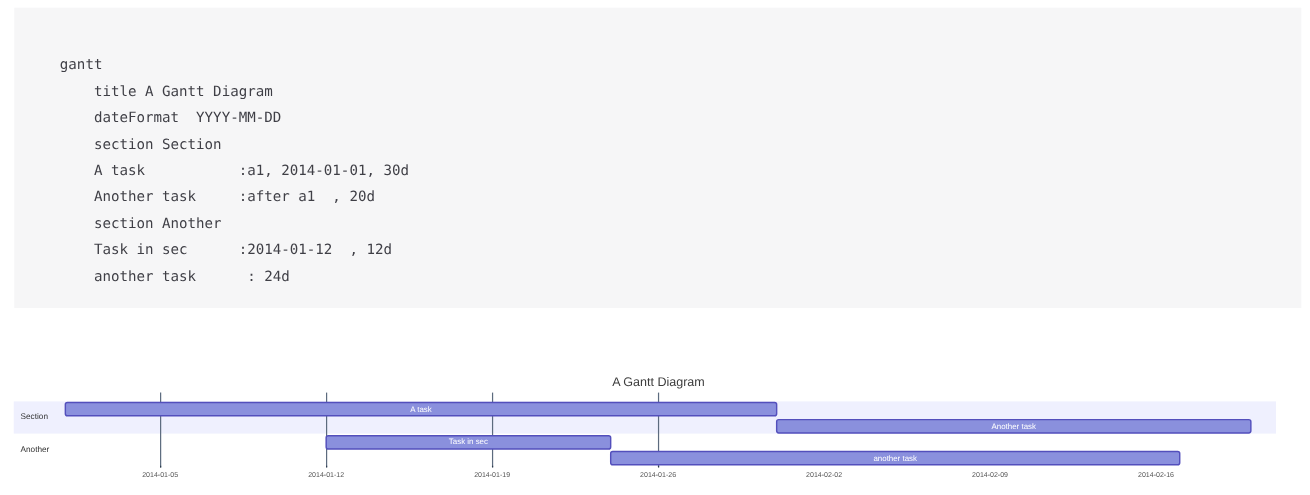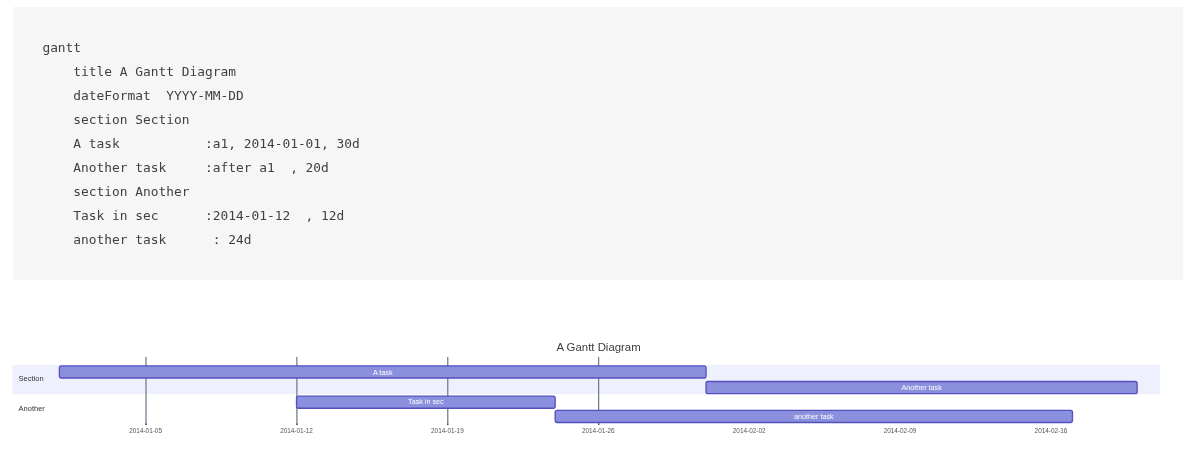--- a/index.html
+++ b/index.html
@@ -1,19 +1,19 @@
 <!DOCTYPE html>
 <html><head>
 <meta charset="utf-8">
 <title>Gantt</title>
 <style>
   html,body{margin:0;padding:0;}
   body{width:1191px;height:450px;background:#ffffff;font-family:"Liberation Sans",sans-serif;overflow:hidden;}
   .code-block{position:absolute;left:13px;top:7px;width:1170px;height:273px;background:#f6f6f7;}
-  .code-pre{margin:0;padding:0;position:absolute;left:29.4px;top:28.5px;font-family:"DejaVu Sans Mono",monospace;font-size:12.87px;line-height:24.03px;color:#3f3f46;white-space:pre;}
+  .code-pre{margin:12px;padding:0;position:absolute;left:29.4px;top:28.5px;font-family:"DejaVu Sans Mono",monospace;font-size:12.87px;line-height:24.03px;color:#3f3f46;white-space:pre;}
   .gantt{position:absolute;left:0;top:0;width:1191px;height:450px;}
   .gantt text{font-family:"Liberation Sans",sans-serif;}
   .gantt{transform:translateZ(0);}
   .gtitle{font-size:11.4px;fill:#3c3c3c;}
   .ticklbl{font-size:6.4px;fill:#555555;}
   .seclbl{font-size:7.5px;fill:#333333;}
   .barlbl{font-size:7.2px;fill:#ffffff;}
   .band{fill:#eff0fe;}
   .gridline{stroke:#5c6b7e;stroke-width:1.1;}
   .tickmark{stroke:#2e3d4e;stroke-width:1.1;}

